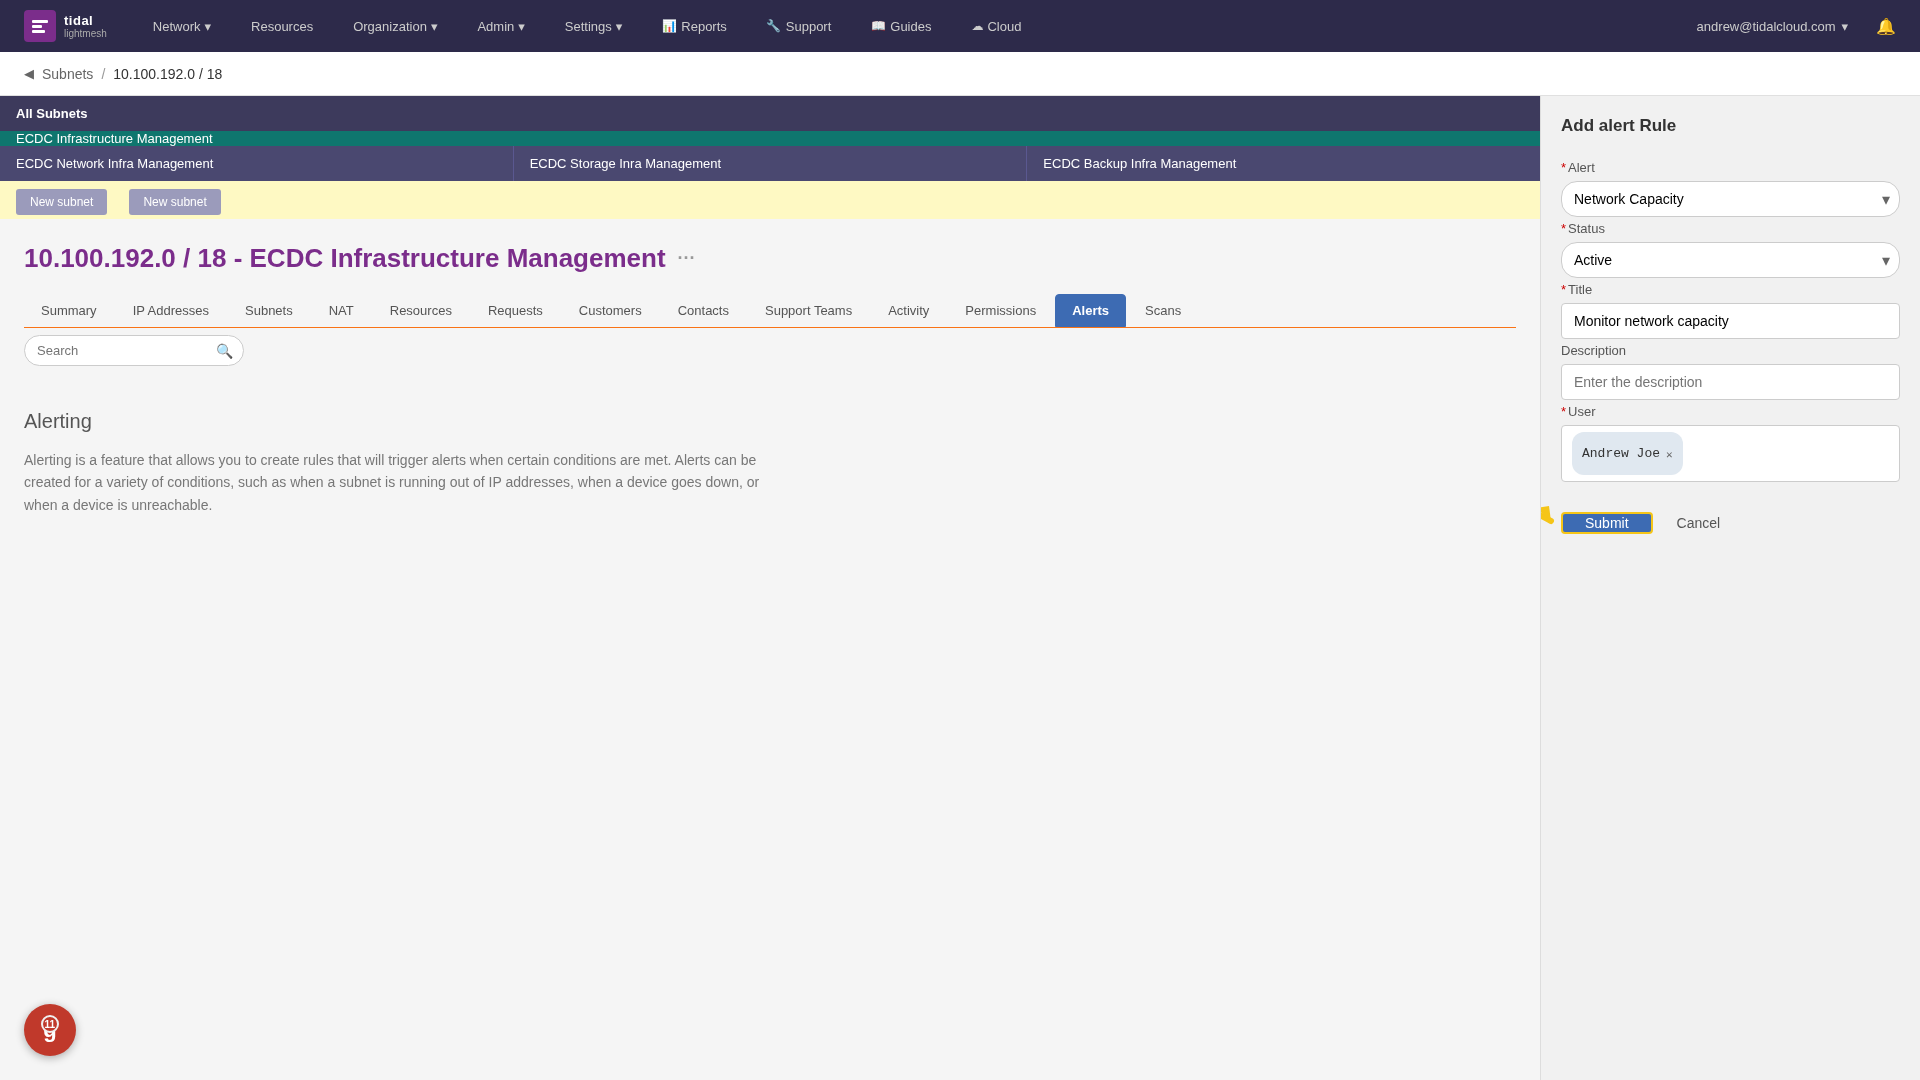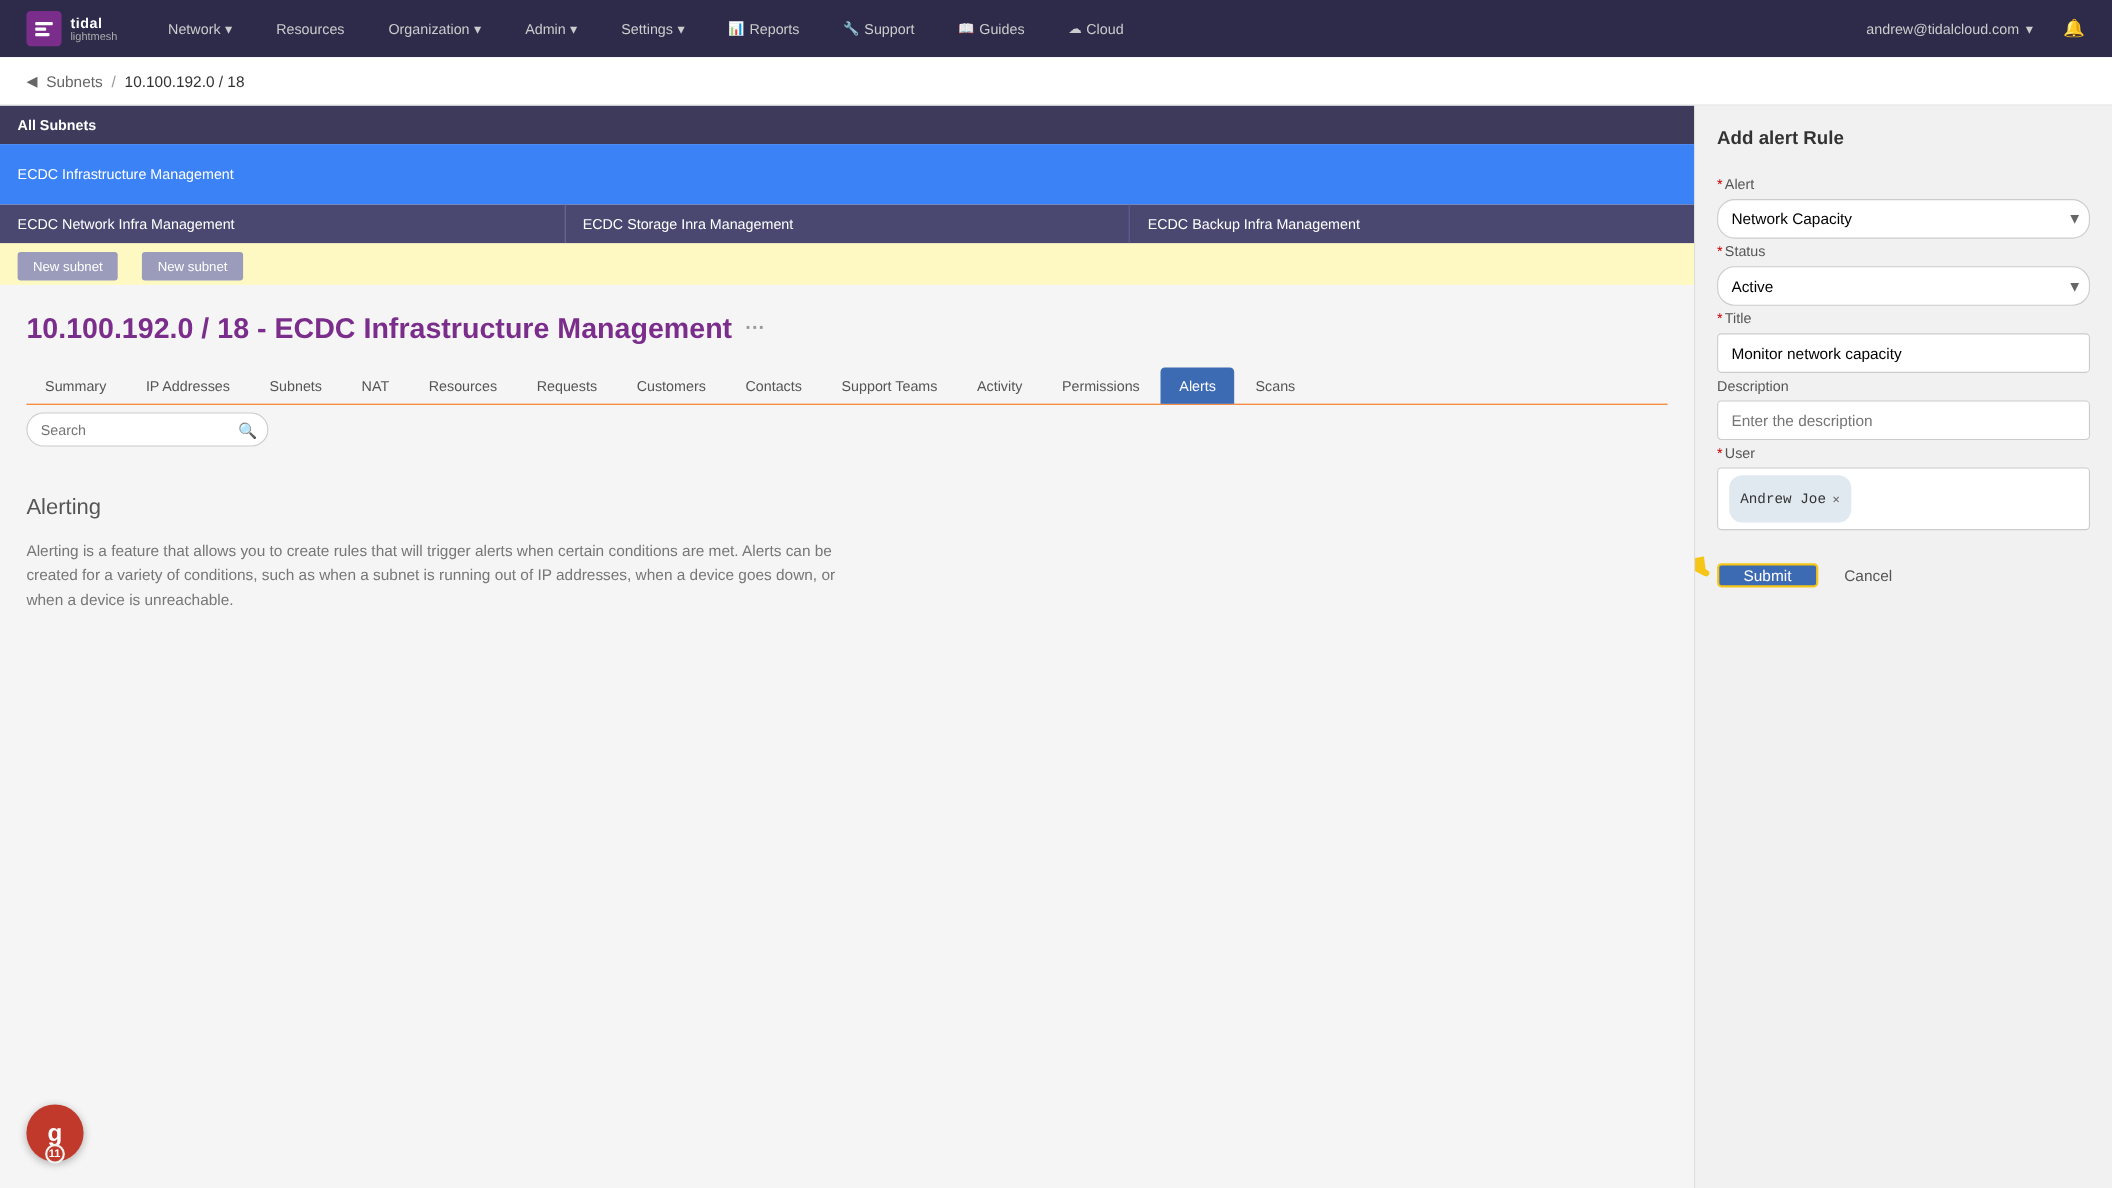--- a/index.html
+++ b/index.html
@@ -86,23 +86,23 @@
       color: #fff;
       padding: 10px 16px;
       font-size: 13px;
       cursor: pointer;
       display: flex;
       align-items: center;
       gap: 6px;
       font-weight: bold;
     }
     .tree-row-1 {
-      background: #3b82f6;
-      color: #fff;
-      padding: 20px 16px;
+      background: #0f766e;
+      color: #fff;
+      padding: 0 16px;
       font-size: 13px;
       cursor: pointer;
     }
     .tree-row-2 {
       display: flex;
     }
     .tree-cell {
       background: #4a4870;
       color: #fff;
       padding: 10px 16px;
@@ -160,20 +160,21 @@
       color: #555;
       cursor: pointer;
       border: 1px solid transparent;
       border-radius: 4px 4px 0 0;
       background: transparent;
     }
     .tab.active {
       background: #3d6bb3;
       color: #fff;
       border-color: #3d6bb3;
+      font-weight: bold;
     }
 
     
     .search-bar {
       position: relative;
       width: 220px;
       margin-bottom: 24px;
     }
     .search-bar input {
       width: 100%;
@@ -362,21 +363,20 @@
       color: #fff;
       font-size: 10px;
       font-weight: 700;
       border-radius: 50%;
       width: 18px;
       height: 18px;
       display: flex;
       align-items: center;
       justify-content: center;
       border: 2px solid #f0f0f0;
-      margin-top: 25px;
     }
     .gravatar-inner {
       position: relative;
     }
   </style>
 </head>
 <body>
 
 <div class="topnav">
   <div class="topnav-logo">

